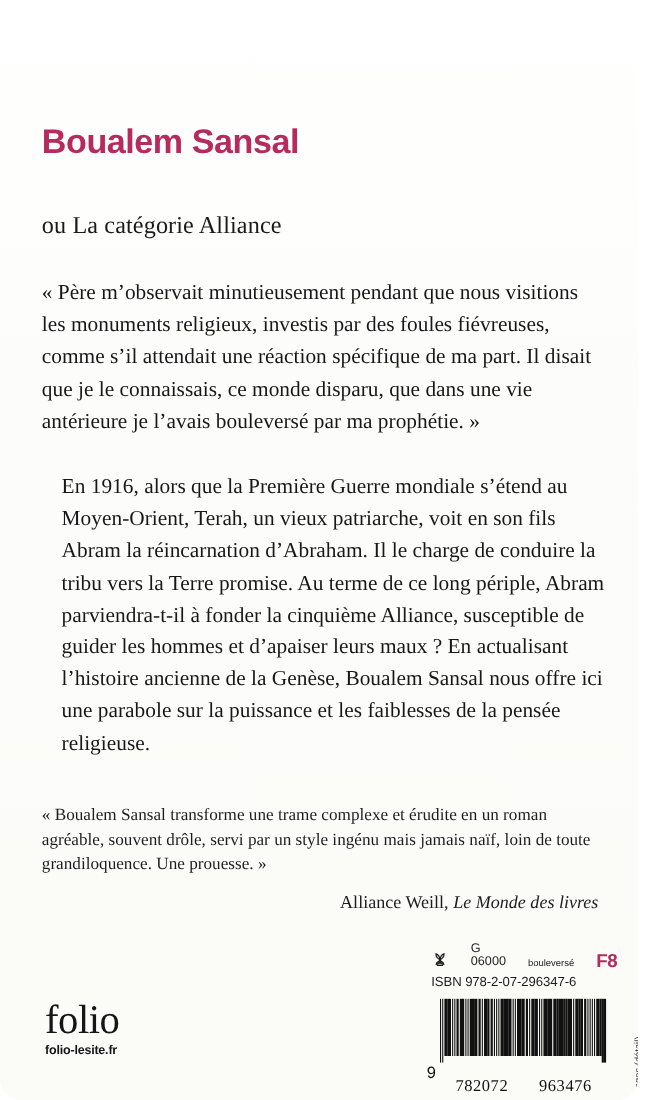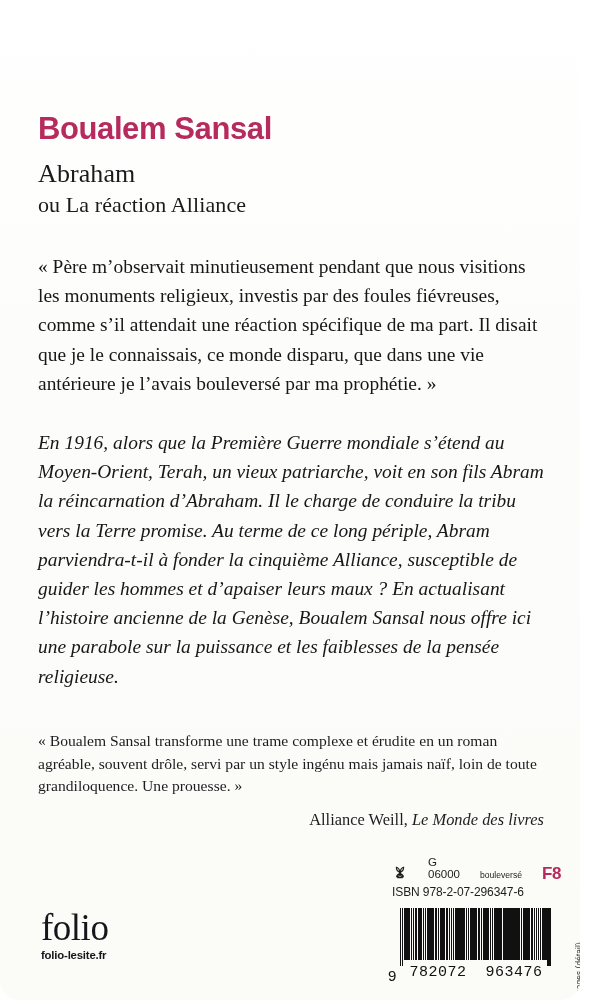--- a/index.html
+++ b/index.html
@@ -76,28 +76,27 @@
     width: 506px;
     font-size: 19.4px;
     line-height: 29.2px;
     color: #17171a;
     text-align: left;
     letter-spacing: 0.02px;
   }
   .synopsis {
     position: absolute;
     top: 428px;
-    left: 0;
+    left: 18px;
     width: 506px;
     font-size: 19.4px;
     line-height: 29.2px;
     color: #17171a;
     text-align: left;
     letter-spacing: 0.02px;
-    font-style: italic;
   }
   .press {
     position: absolute;
     top: 730px;
     left: 0;
     width: 506px;
     font-size: 15.6px;
     line-height: 22.6px;
     color: #1d1d20;
     letter-spacing: 0.01px;
@@ -205,25 +204,25 @@
   }
   .bars span {
     display: block;
     background: #111;
     height: 52px;
   }
   .bars span.guard { height: 58px; }
   .barcode-digits {
     position: absolute;
     left: 12px;
-    top: 56px;
+    top: 72px;
     width: 152px;
     display: flex;
     justify-content: space-around;
-    font-family: Liberation Mono, monospace;
+    font-family: Liberation Serif, serif;
     font-size: 15px;
     color: #111;
     letter-spacing: 0.5px;
   }
 
   
   .folio-logo {
     position: absolute;
     left: 41px;
     top: 910px;
@@ -247,23 +246,22 @@
 </head>
 <body>
 
 <div class="cover">
   <div class="paper-tint"></div>
 
   <div class="content">
 
     <div class="author">Boualem Sansal</div>
 
-    <div class="title">Abraham</div>
-
-    <div class="subtitle">ou La réaction Alliance</div>
+
+    <div class="subtitle">ou La catégorie Alliance</div>
 
     <div class="excerpt">« Père m’observait minutieusement pendant que nous visitions les monuments religieux, investis par des foules fiévreuses, comme s’il attendait une réaction spécifique de ma part. Il disait que je le connaissais, ce monde disparu, que dans une vie antérieure je l’avais bouleversé par ma prophétie. »</div>
 
     <div class="synopsis">En 1916, alors que la Première Guerre mondiale s’étend au Moyen-Orient, Terah, un vieux patriarche, voit en son fils Abram la réincarnation d’Abraham. Il le charge de conduire la tribu vers la Terre promise. Au terme de ce long périple, Abram parviendra-t-il à fonder la cinquième Alliance, susceptible de guider les hommes et d’apaiser leurs maux ? En actualisant l’histoire ancienne de la Genèse, Boualem Sansal nous offre ici une parabole sur la puissance et les faiblesses de la pensée religieuse.</div>
 
     <div class="press">
       <span>« Boualem Sansal transforme une trame complexe et érudite en un roman agréable, souvent drôle, servi par un style ingénu mais jamais naïf, loin de toute grandiloquence. Une prouesse. »</span>
       <span class="press-source">
         <span>Alliance Weill,</span>
         <span class="periodical">Le Monde des livres</span>

